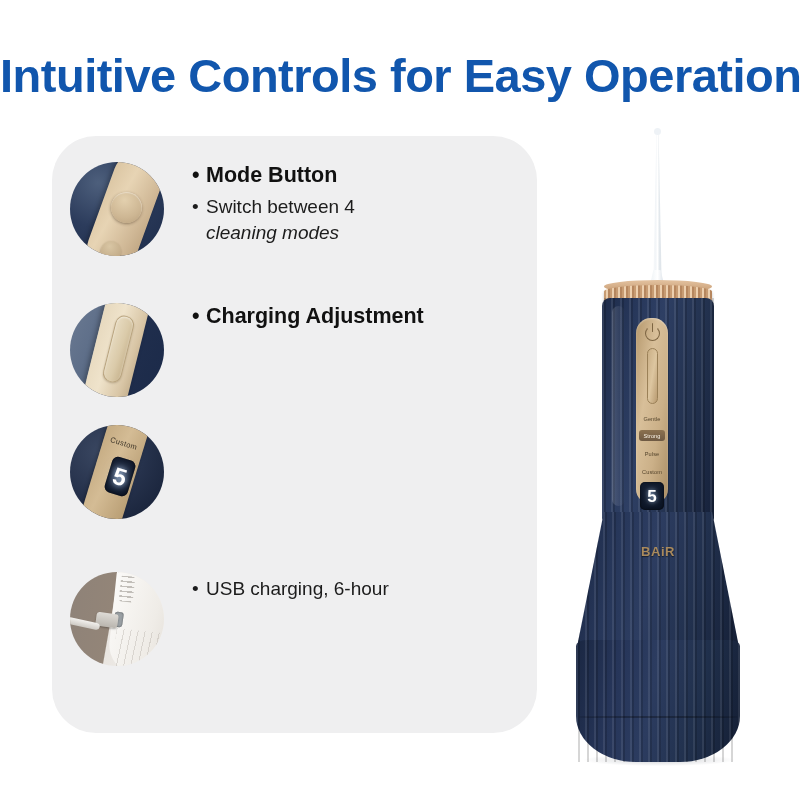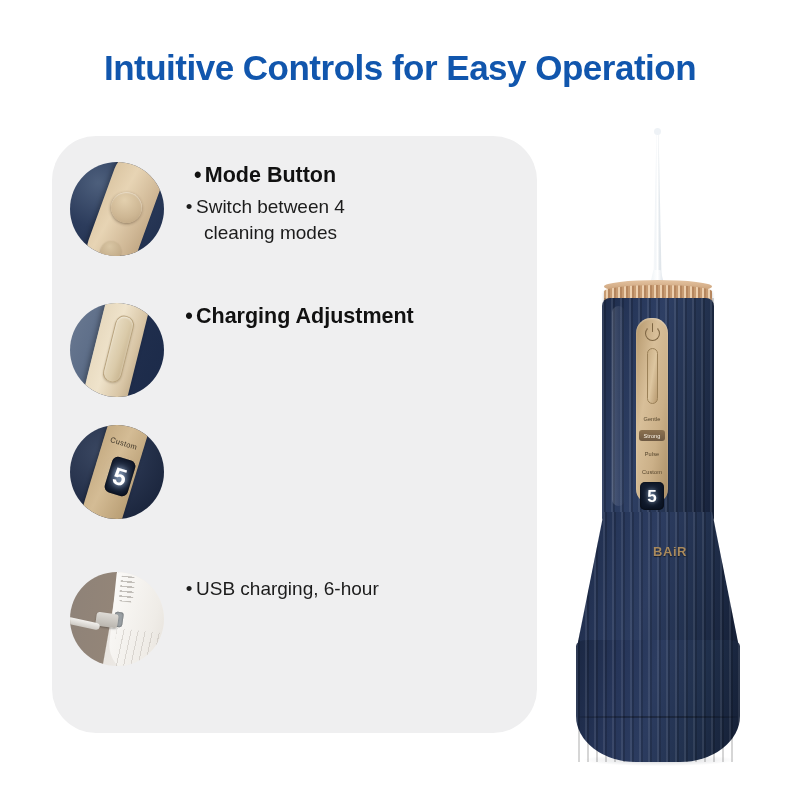--- a/index.html
+++ b/index.html
@@ -15,21 +15,21 @@
     position: relative;
   }
 
   
   #page-title {
     position: absolute;
     top: 48px;
     left: 0;
     width: 800px;
     text-align: center;
-    font-size: 35px;
+    font-size: 47px;
     font-weight: bold;
     letter-spacing: -0.5px;
     color: #1156ad;
     white-space: nowrap;
   }
 
   
   #feature-panel {
     position: absolute;
     left: 52px;
@@ -57,23 +57,22 @@
     height: 94px;
     min-width: 94px;
     border-radius: 50%;
     overflow: hidden;
     position: relative;
     margin-top: 4px;
     margin-left: 6px;
   }
 
   .feature-text {
-    margin-left: 18px;
+    margin-left: 28px;
     padding-top: 4px;
-    text-align: center;
   }
   .feature-heading {
     font-size: 21.5px;
     font-weight: bold;
     color: #111111;
     line-height: 1.28;
     white-space: nowrap;
   }
   .feature-desc {
     font-size: 19px;
@@ -83,20 +82,21 @@
     margin-top: 4px;
     max-width: 330px;
   }
   .bullet-dot {
     display: inline-block;
     width: 14px;
   }
   .desc-indent {
     display: block;
     padding-left: 14px;
+    font-style: italic;
   }
 
   
   .t1-bg {
     position: absolute; inset: 0;
     background: radial-gradient(circle at 30% 22%, #4d5f7c 0%, #2c3c5c 45%, #1d2c4a 100%);
   }
   .t1-strip {
     position: absolute;
     left: 30px; top: -12px;
@@ -403,21 +403,20 @@
   .brand {
     position: absolute;
     left: 76px; top: 424px;
     width: 84px;
     text-align: center;
     font-size: 13px;
     font-weight: bold;
     letter-spacing: 0.5px;
     color: #a98a5d;
     text-shadow: 0 1px 1px rgba(0,0,0,0.5);
-    margin-left: 12px;
   }
   .gloss {
     position: absolute;
     left: 72px; top: 186px;
     width: 13px; height: 200px;
     background: linear-gradient(90deg, rgba(255,255,255,0.16), rgba(255,255,255,0));
     border-radius: 8px;
   }
   .shadow-ground {
     position: absolute;

